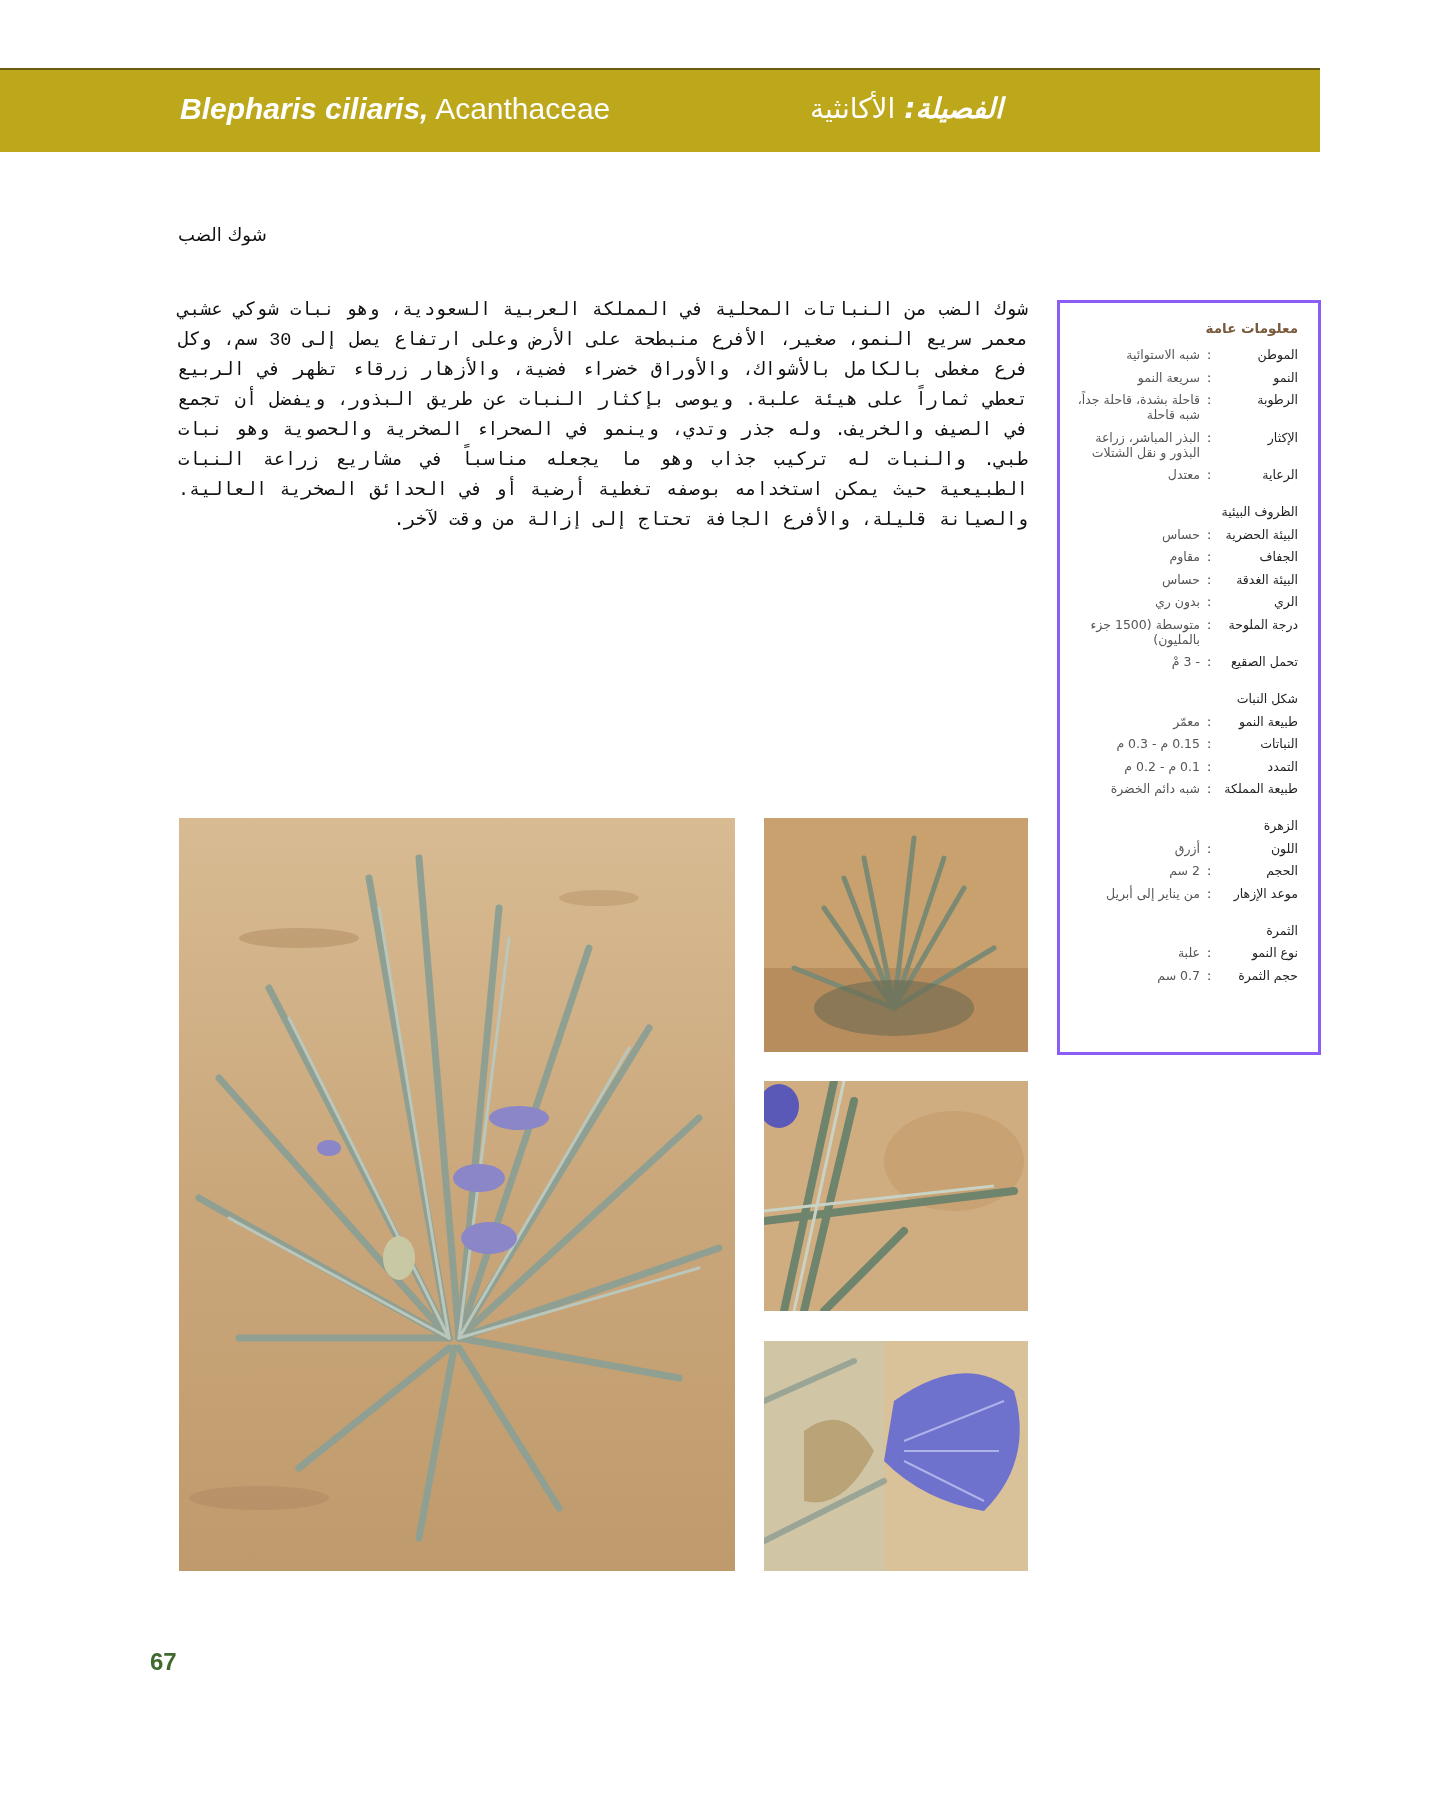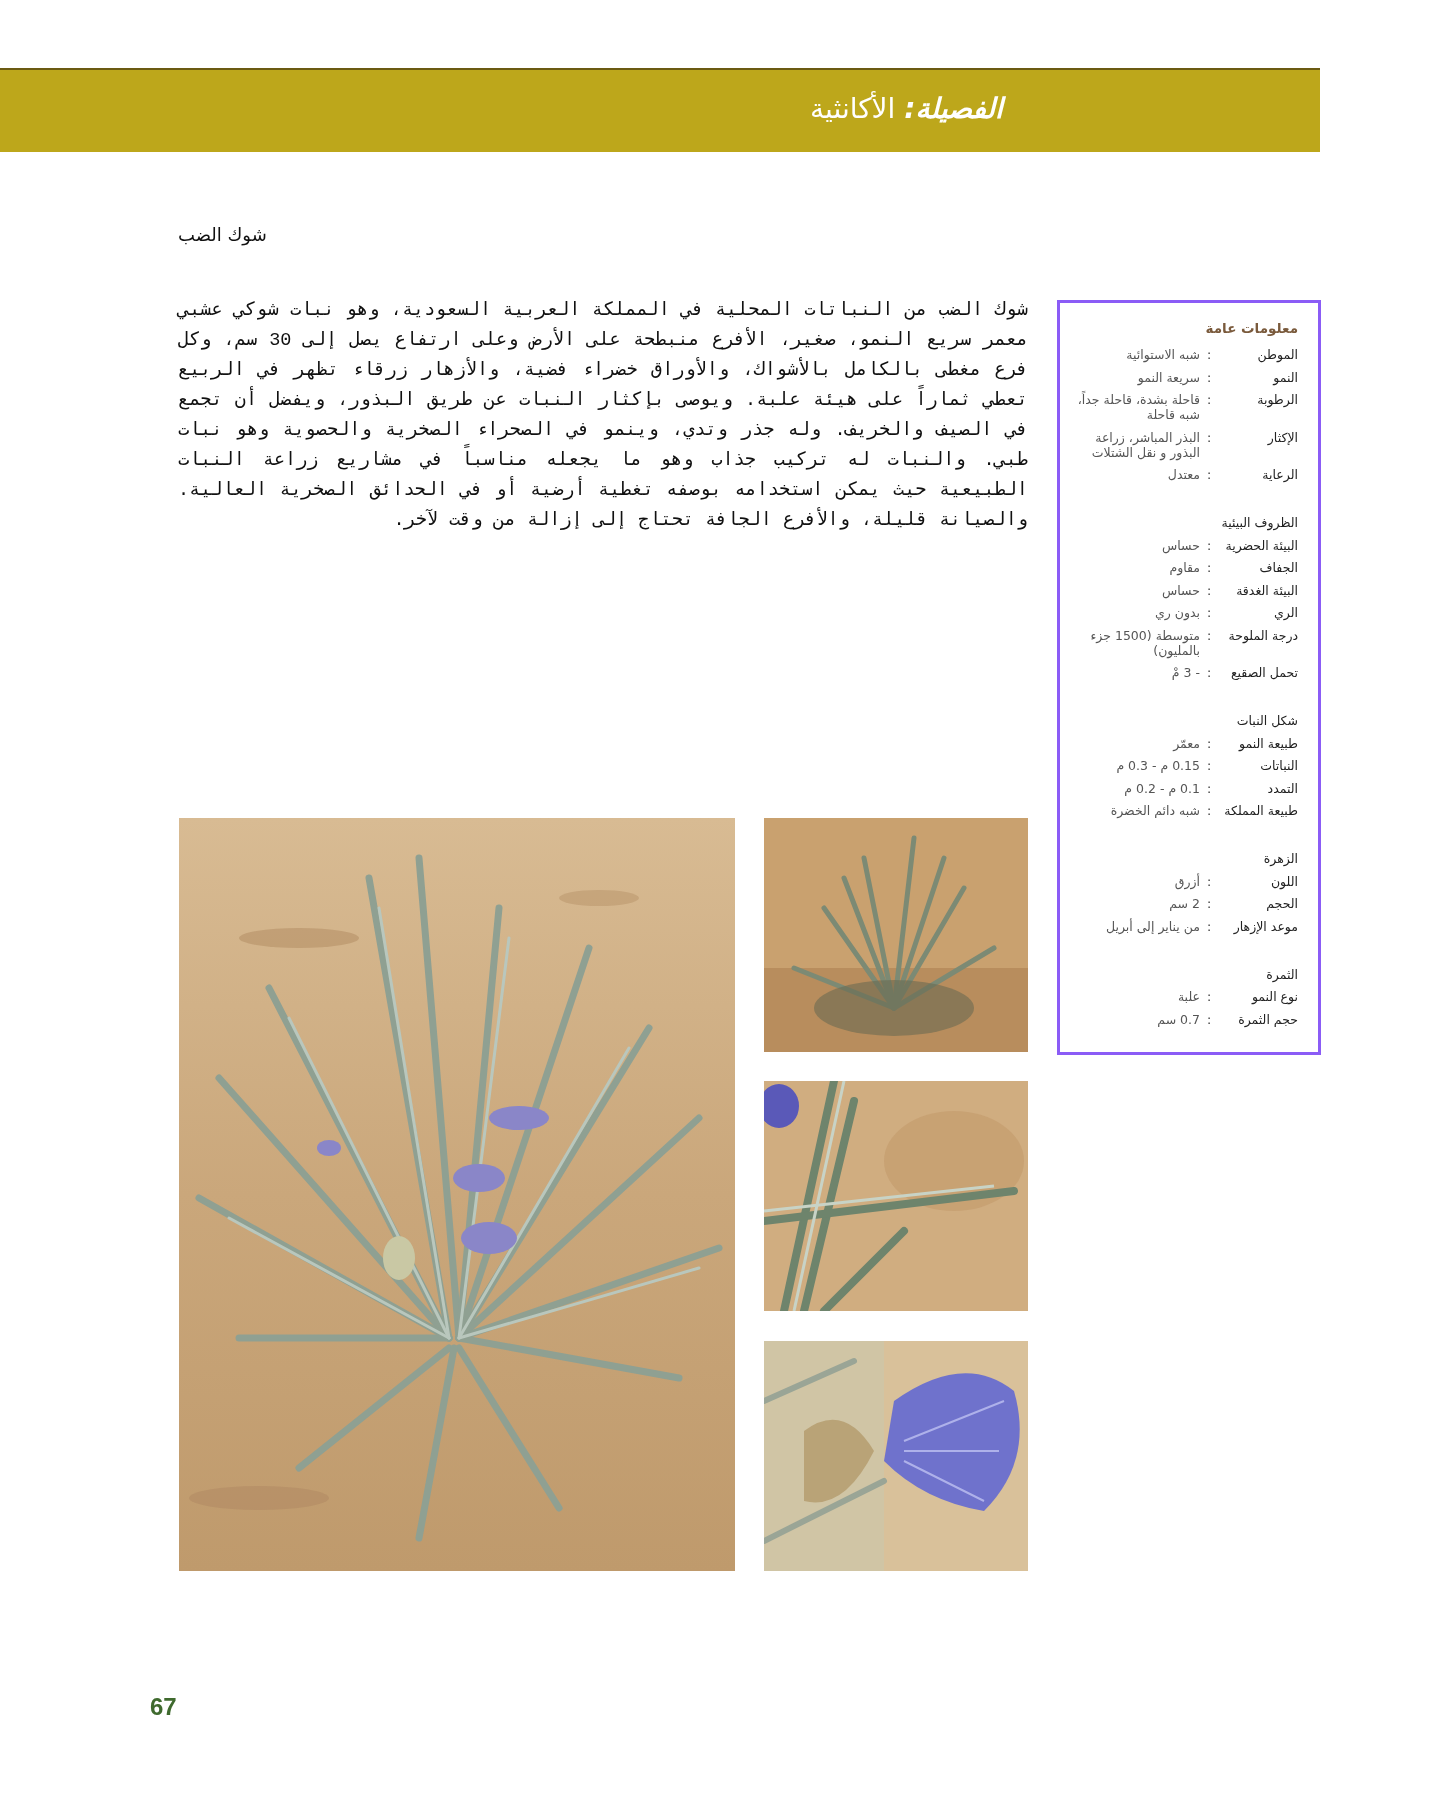--- a/index.html
+++ b/index.html
@@ -39,38 +39,39 @@
     font-family: "DejaVu Sans", sans-serif;
   }
   .info-title {
     position: absolute; right: 20px; top: 17px; font-size: 13.5px; font-weight: bold; color: #7a5a3c;
   }
   .info-list { position: absolute; right: 20px; top: 44px; width: 235px; }
   .info-row { display: flex; font-size: 12.5px; line-height: 15px; margin-bottom: 7.5px; color: #222; }
   .info-row .k { width: 80px; flex: none; }
   .info-row .c { width: 18px; flex: none; text-align: center; color: #333; }
   .info-row .v { flex: 1; color: #555; }
-  .info-section { font-size: 12.5px; line-height: 15px; margin-top: 33px; margin-bottom: 7.5px; color: #222; }
+  .info-section { font-size: 12.5px; line-height: 15px; margin-top: 22px; margin-bottom: 7.5px; color: #222; }
 
   .photo { position: absolute; overflow: hidden; }
   .photo svg { display: block; width: 100%; height: 100%; }
   .photo-main { left: 179px; top: 818px; width: 556px; height: 753px; }
   .photo-side-1 { left: 764px; top: 818px; width: 264px; height: 234px; }
   .photo-side-2 { left: 764px; top: 1081px; width: 264px; height: 230px; }
   .photo-side-3 { left: 764px; top: 1341px; width: 264px; height: 230px; }
 
   .page-number {
     position: absolute; left: 150px; top: 1648px;
-    font-family: "Liberation Sans", sans-serif; font-weight: bold; font-size: 24px; color: #3f6a2e; margin-top: 45px;
+    font-family: "Liberation Sans", sans-serif; font-weight: bold; font-size: 24px; color: #3f6a2e;
   }
 </style>
 </head>
 <body>
 
 <div class="header-bar">
+  <div class="header-latin"><span class="sp">Blepharis ciliaris,</span><span> Acanthaceae</span></div>
   <div class="header-arabic"><span class="lbl">الفصيلة:</span><span> الأكانثية</span></div>
 </div>
 
 <div class="plant-title">شوك الضب</div>
 
 <div class="description">شوك الضب من النباتات المحلية في المملكة العربية السعودية، وهو نبات شوكي عشبي معمر سريع النمو، صغير، الأفرع منبطحة على الأرض وعلى ارتفاع يصل إلى 30 سم، وكل فرع مغطى بالكامل بالأشواك، والأوراق خضراء فضية، والأزهار زرقاء تظهر في الربيع تعطي ثماراً على هيئة علبة. ويوصى بإكثار النبات عن طريق البذور، ويفضل أن تجمع في الصيف والخريف. وله جذر وتدي، وينمو في الصحراء الصخرية والحصوية وهو نبات طبي. والنبات له تركيب جذاب وهو ما يجعله مناسباً في مشاريع زراعة النبات الطبيعية حيث يمكن استخدامه بوصفه تغطية أرضية أو في الحدائق الصخرية العالية. والصيانة قليلة، والأفرع الجافة تحتاج إلى إزالة من وقت لآخر.</div>
 
 <div class="info-box">
   <div class="info-title">معلومات عامة</div>
   <div class="info-list">

